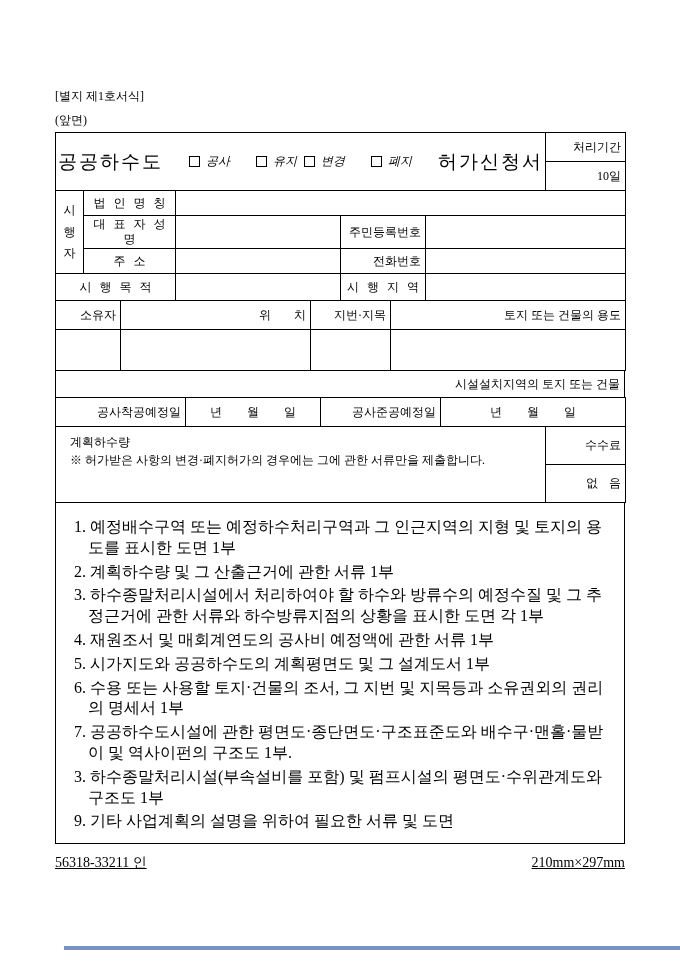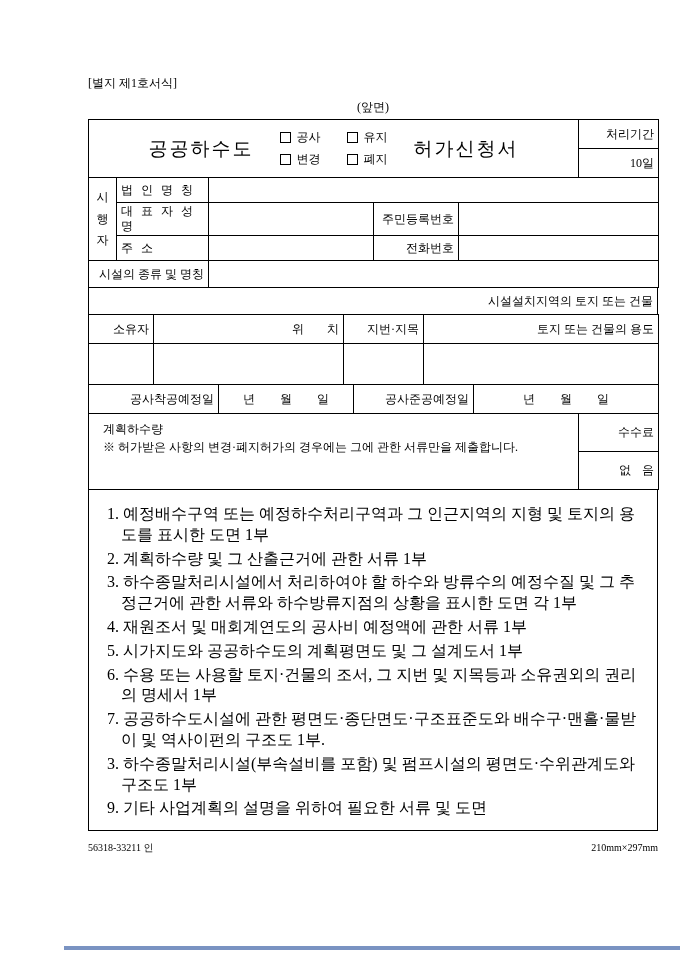--- a/index.html
+++ b/index.html
@@ -1,46 +1,46 @@
 <!DOCTYPE html>
 <html lang="ko"><head>
 <meta charset="utf-8">
 <style>
   html,body{margin:0;padding:0;}
   body{background:#fff;color:#000;font-family:"Liberation Serif","DejaVu Serif",serif;}
   .page{position:relative;width:680px;height:962px;background:#fff;overflow:hidden;}
-  .content{position:absolute;left:55px;top:75px;width:570px;margin-left:33px;}
+  .content{position:absolute;left:55px;top:88px;width:570px;}
   .annex{font-size:12px;}
-  .front{font-size:12px;text-align:center;margin:7px 0 3px;}
+  .front{font-size:12px;text-align:left;margin:7px 0 3px;}
   table{border-collapse:collapse;table-layout:fixed;width:570px;}
   .formbox table + table{margin-top:-1px;}
   td{border:1px solid #000;font-size:12px;padding:1px 4px;vertical-align:middle;line-height:1.25;}
   .c{text-align:right;}
-  .lbl{text-align:left;word-spacing:5px;}
+  .lbl{text-align:center;word-spacing:5px;}
   .h22{height:22px;} .h24{height:24px;} .h26{height:26px;} .h35{height:35px;} .h38{height:38px;}
   .big{font-size:19px;letter-spacing:2px;white-space:nowrap;}
   .title-inner{display:flex;align-items:center;justify-content:center;gap:26px;height:50px;}
-  .cbgroup{display:flex;flex-direction:column;gap:7px;font-size:12px;}
+  .cbgroup{display:flex;gap:7px;font-size:12px;font-style:italic;}
   .cbrow{display:flex;gap:26px;}
   .cbitem{display:flex;align-items:center;gap:6px;white-space:nowrap;}
   .cb{width:9px;height:9px;border:1px solid #000;display:inline-block;flex:0 0 auto;}
   .sidechars{display:flex;flex-direction:column;justify-content:space-between;align-items:center;height:58px;padding:3px 0;}
   .wide{word-spacing:20px;}
   .datecell{word-spacing:22px;text-align:center;}
   .decl-cell{vertical-align:top;padding:12px 10px 8px;height:135px;}
   .decl-date{text-align:right;padding-right:30px;word-spacing:32px;margin-top:18px;}
   .decl-app{margin-top:8px;padding-left:288px;display:flex;gap:52px;white-space:nowrap;}
   .addr-block{width:120px;margin:6px auto 0;}
   .addr{word-spacing:8px;margin-top:3px;white-space:nowrap;}
   .docs-cell{vertical-align:top;padding:8px 14px;}
   .docs-note{margin-top:3px;}
   .sp8{word-spacing:8px;}
   .list-cell{vertical-align:top;padding:14px 8px 8px 18px;height:237px;}
   .doc-item{font-size:16px;line-height:1.3;margin-bottom:3px;padding-left:14px;text-indent:-14px;}
-  .footer{display:flex;justify-content:space-between;margin-top:10px;font-size:10px;line-height:1.35;}
+  .footer{display:flex;justify-content:space-between;margin-top:10px;font-size:14px;line-height:1.35;text-decoration:underline;}
   .f-right{text-align:right;}
   .bottom-bar{position:absolute;left:64px;right:0;bottom:12px;height:4px;background:#7a93c2;}
 </style>
 </head>
 <body>
 
 <div class="page">
   <div class="content">
 
     <div class="annex">[별지 제1호서식]</div>
@@ -119,61 +119,65 @@
         </tr>
         <tr>
           <td class="lbl h22">주 소</td>
           <td></td>
           <td class="c">전화번호</td>
           <td></td>
         </tr>
       </tbody>
         </table>
 
-
       <table>
         <colgroup>
             <col style="width:120px">
-            <col style="width:450px">
-          </colgroup>
-        <tbody>
-            <tr>
-          <td class="c h24">시설의 종류 및 명칭</td>
-          <td></td>
-        </tr>
-      </tbody>
-        </table>
-
-      <table>
-        <tbody>
-            <tr>
-          <td class="c h24">시설설치지역의 토지 또는 건물</td>
-        </tr>
-      </tbody>
-        </table>
+            <col style="width:165px">
+            <col style="width:85px">
+            <col style="width:200px">
+          </colgroup>
+        <tbody>
+            <tr>
+          <td class="lbl h24">시 행 목 적</td>
+          <td></td>
+          <td class="lbl">시 행 지 역</td>
+          <td></td>
+        </tr>
+      </tbody>
+        </table>
+
 
       <table>
         <colgroup>
             <col style="width:65px">
             <col style="width:190px">
             <col style="width:80px">
             <col style="width:235px">
           </colgroup>
         <tbody>
             <tr>
           <td class="c h26">소유자</td>
           <td class="c wide">위 치</td>
           <td class="c">지번·지목</td>
           <td class="c">토지 또는 건물의 용도</td>
         </tr>
         <tr>
           <td class="h38"></td>
           <td></td>
           <td></td>
           <td></td>
+        </tr>
+      </tbody>
+        </table>
+
+      <table>
+        <tbody>
+            <tr>
+          <td class="c h24">시설설치지역의 토지 또는 건물</td>
         </tr>
       </tbody>
         </table>
 
       <table>
         <colgroup>
             <col style="width:130px">
             <col style="width:135px">
             <col style="width:120px">
             <col style="width:185px">

